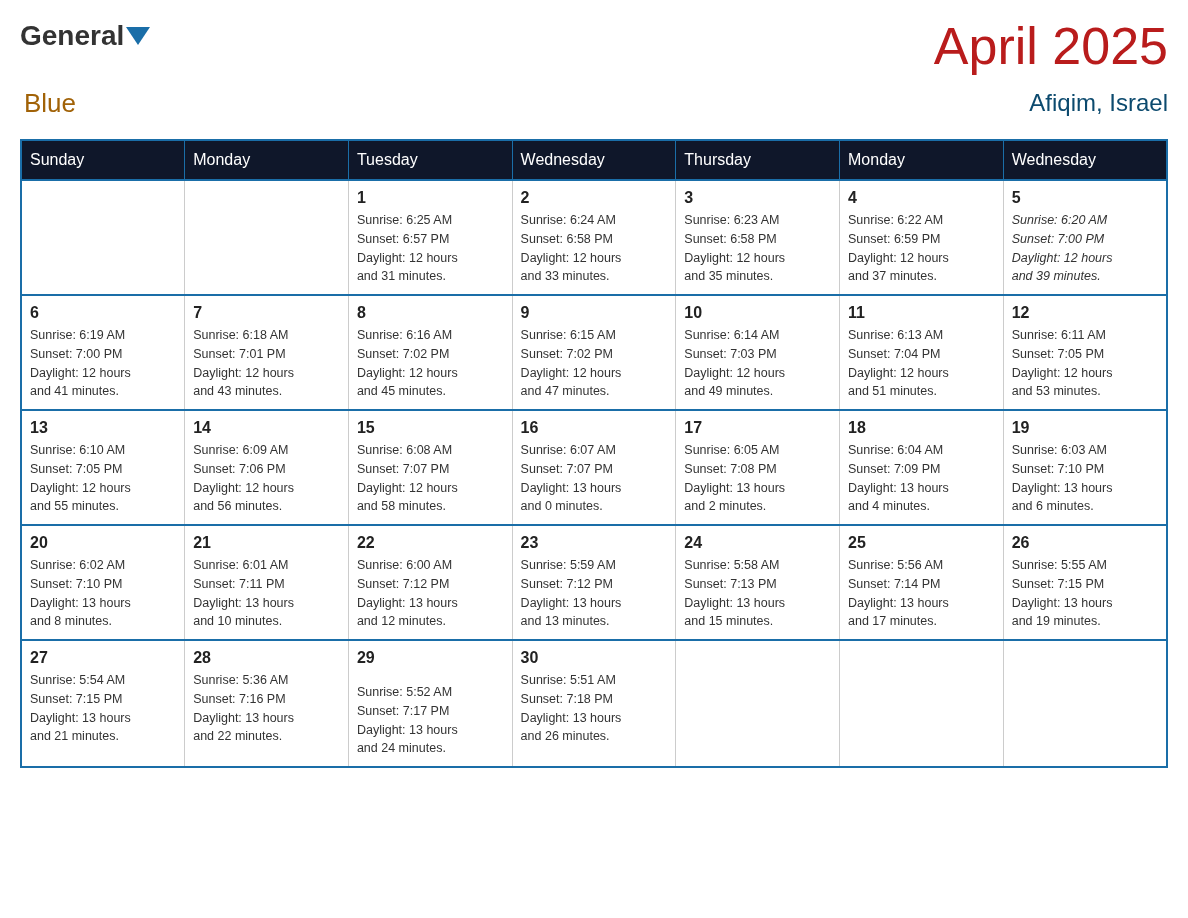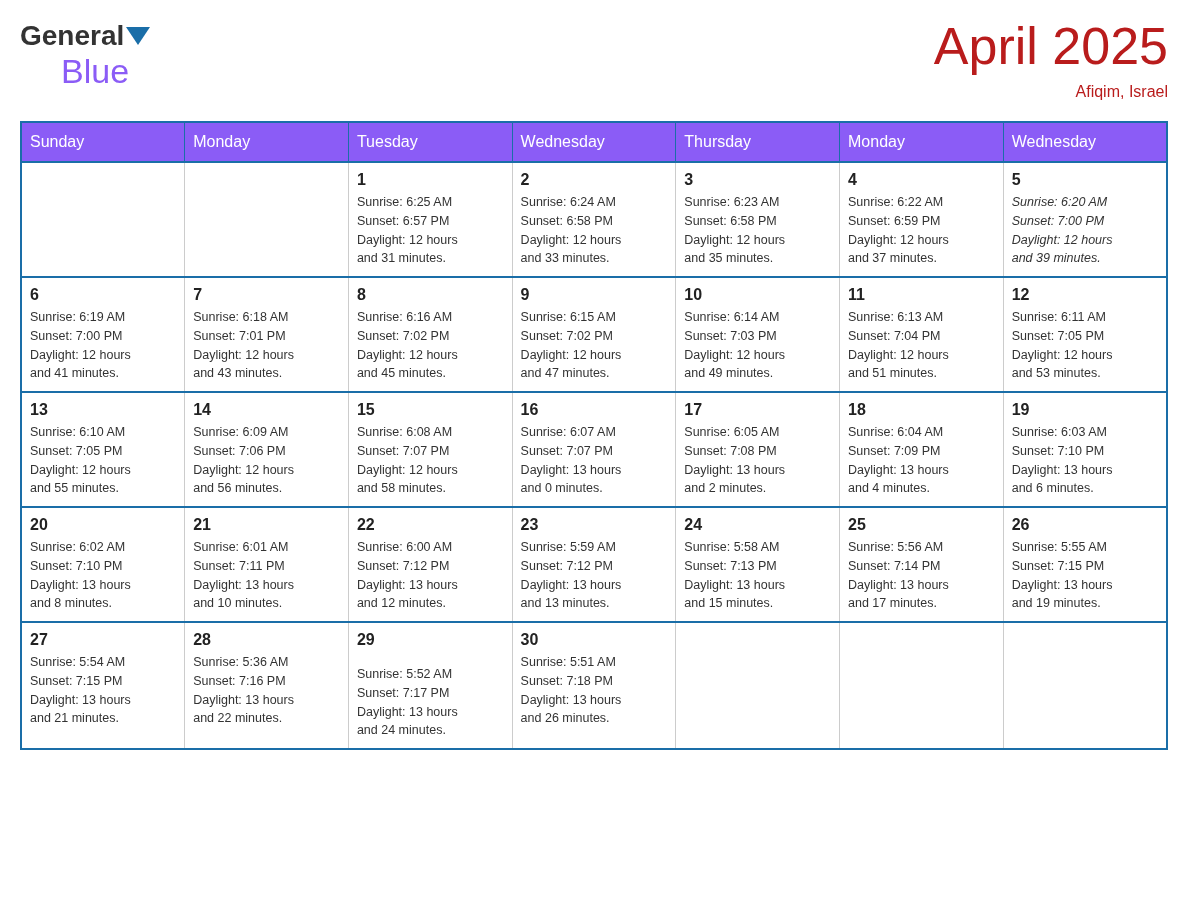--- a/index.html
+++ b/index.html
@@ -12,21 +12,22 @@
     }
     .header {
       display: flex;
       justify-content: space-between;
       align-items: flex-start;
       margin-bottom: 20px;
     }
     .logo {
       display: flex;
       flex-direction: column;
-      align-items: center;
+      align-items: flex-start;
+      gap: 36px;
     }
     .logo-text {
       display: flex;
       align-items: center;
       font-size: 28px;
       font-weight: bold;
       color: #333;
     }
     .logo-general {
       color: #333;
@@ -35,46 +36,46 @@
       width: 0;
       height: 0;
       border-left: 12px solid transparent;
       border-right: 12px solid transparent;
       border-top: 18px solid #1a6ea8;
       margin: 0 2px;
       display: inline-block;
       vertical-align: middle;
     }
     .logo-blue {
-      color: #8b5cf6;
-      font-size: 34px;
+      color: #a16207;
+      font-size: 26px;
       margin-top: -2px;
-      margin-left: 14px;
+      margin-left: 0;
     }
     .title-section {
       text-align: right;
     }
     .month-title {
       font-size: 52px;
       font-weight: normal;
       color: #b91c1c;
       line-height: 1;
     }
     .location {
-      font-size: 16px;
-      color: #b91c1c;
-      margin-top: 11px;
+      font-size: 24px;
+      color: #0c4a6e;
+      margin-top: 17px;
     }
     .calendar {
       width: 100%;
       border-collapse: collapse;
       border: 2px solid #1a6ea8;
     }
     .calendar th {
-      background-color: #8b5cf6;
+      background-color: #0f172a;
       color: #fff;
       padding: 10px 8px;
       font-size: 16px;
       font-weight: normal;
       text-align: left;
       border: 1px solid #1a6ea8;
     }
     .calendar td {
       vertical-align: top;
       padding: 8px;

